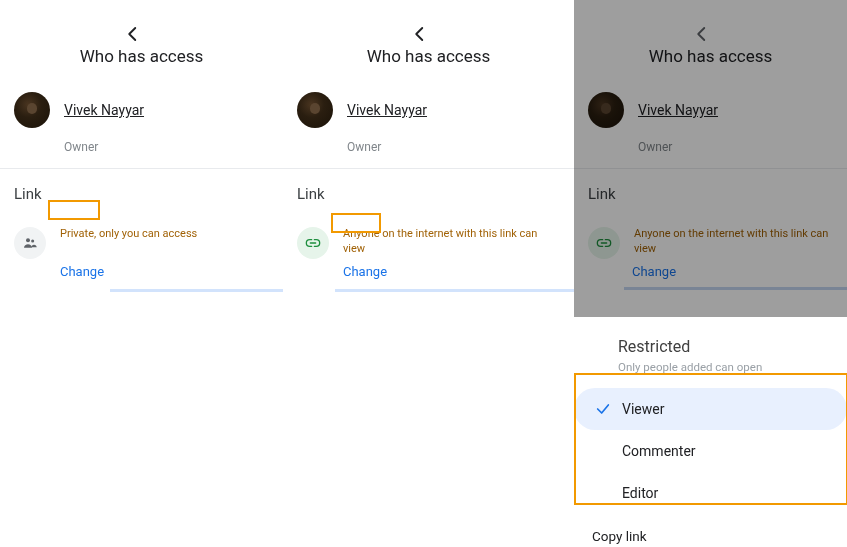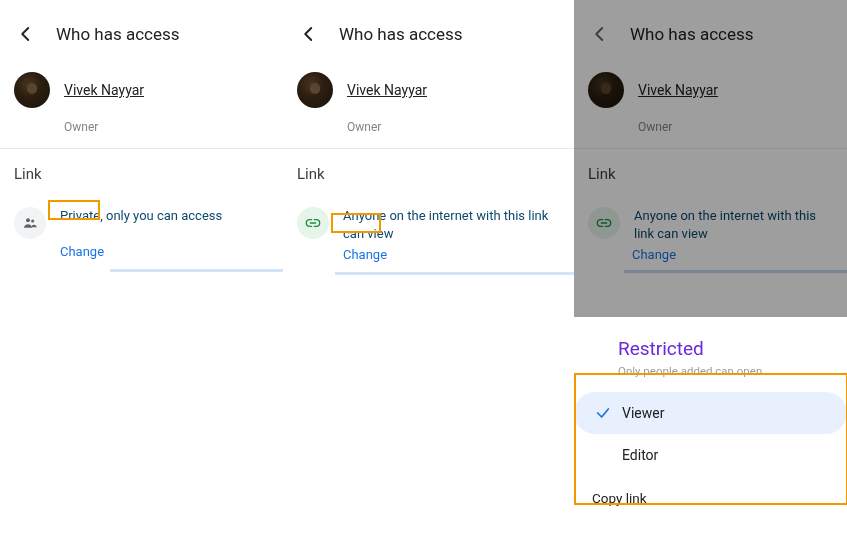--- a/index.html
+++ b/index.html
@@ -16,20 +16,21 @@
       flex: 0 0 auto;
     }
     .panel1 { width: 283px; }
     .panel2 { width: 291px; }
     .panel3 { width: 273px; position: relative; }
     
     .header-row {
       display: flex;
       align-items: center;
       padding: 22px 14px 18px 14px;
+      flex-direction: column;
     }
     .back-arrow {
       width: 24px;
       height: 24px;
       display: flex;
       align-items: center;
       justify-content: center;
       margin-right: 18px;
     }
     .title {
@@ -91,22 +92,22 @@
       display: flex;
       align-items: center;
       justify-content: center;
       margin-right: 14px;
       flex-shrink: 0;
       margin-top: 2px;
     }
     .link-icon.grey { background: #f1f3f4; }
     .link-icon.green { background: #e6f4ea; }
     .link-text {
-      font-size: 13px;
-      color: #0c4a6e;
+      font-size: 11px;
+      color: #a16207;
       line-height: 1.35;
       padding-top: 2px;
     }
     .change-link {
       font-size: 13px;
       color: #1a73e8;
       padding: 2px 60px 4px 60px;
       display: inline-block;
     }
     .hl-box {
@@ -143,22 +144,22 @@
     
     .bottom-sheet {
       position: absolute;
       top: 317px;
       left: 0; right: 0;
       background: #fff;
       padding-top: 20px;
     }
     .bs-restricted {
       padding: 0 44px 2px 44px;
-      font-size: 19px;
-      color: #6d28d9;
+      font-size: 16px;
+      color: #404040;
     }
     .bs-restricted-sub {
       padding: 2px 44px 14px 44px;
       font-size: 11.5px;
       color: #9aa0a6;
     }
     .bs-option {
       display: flex;
       align-items: center;
       padding: 13px 18px 13px 18px;
@@ -295,18 +296,21 @@
     <div class="bs-restricted-sub">Only people added can open</div>
     <div class="bs-option selected">
       <span class="check">
         <svg width="16" height="16" viewBox="0 0 24 24">
             <path d="M4 12 L10 18 L20 6" stroke="#1a73e8" stroke-width="2.5" fill="none" stroke-linecap="round" stroke-linejoin="round"></path>
           </svg>
       </span>
       <span class="opt-label">Viewer</span>
     </div>
     <div class="bs-option noncheck">
+      <span class="opt-label">Commenter</span>
+    </div>
+    <div class="bs-option noncheck">
       <span class="opt-label">Editor</span>
     </div>
     <div class="bs-copy">Copy link</div>
   </div>
   <div class="hl-big"></div>
 </div>
 
 </body></html>

